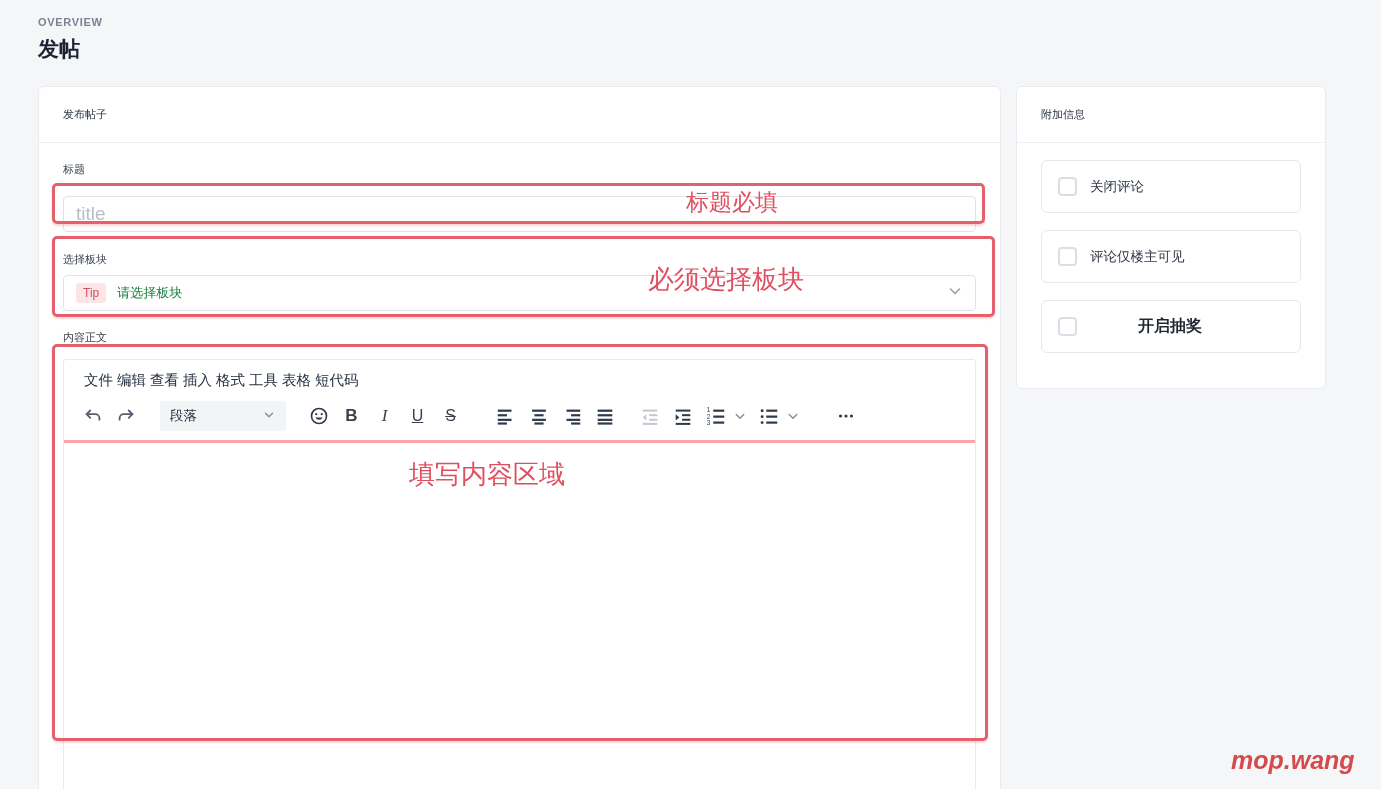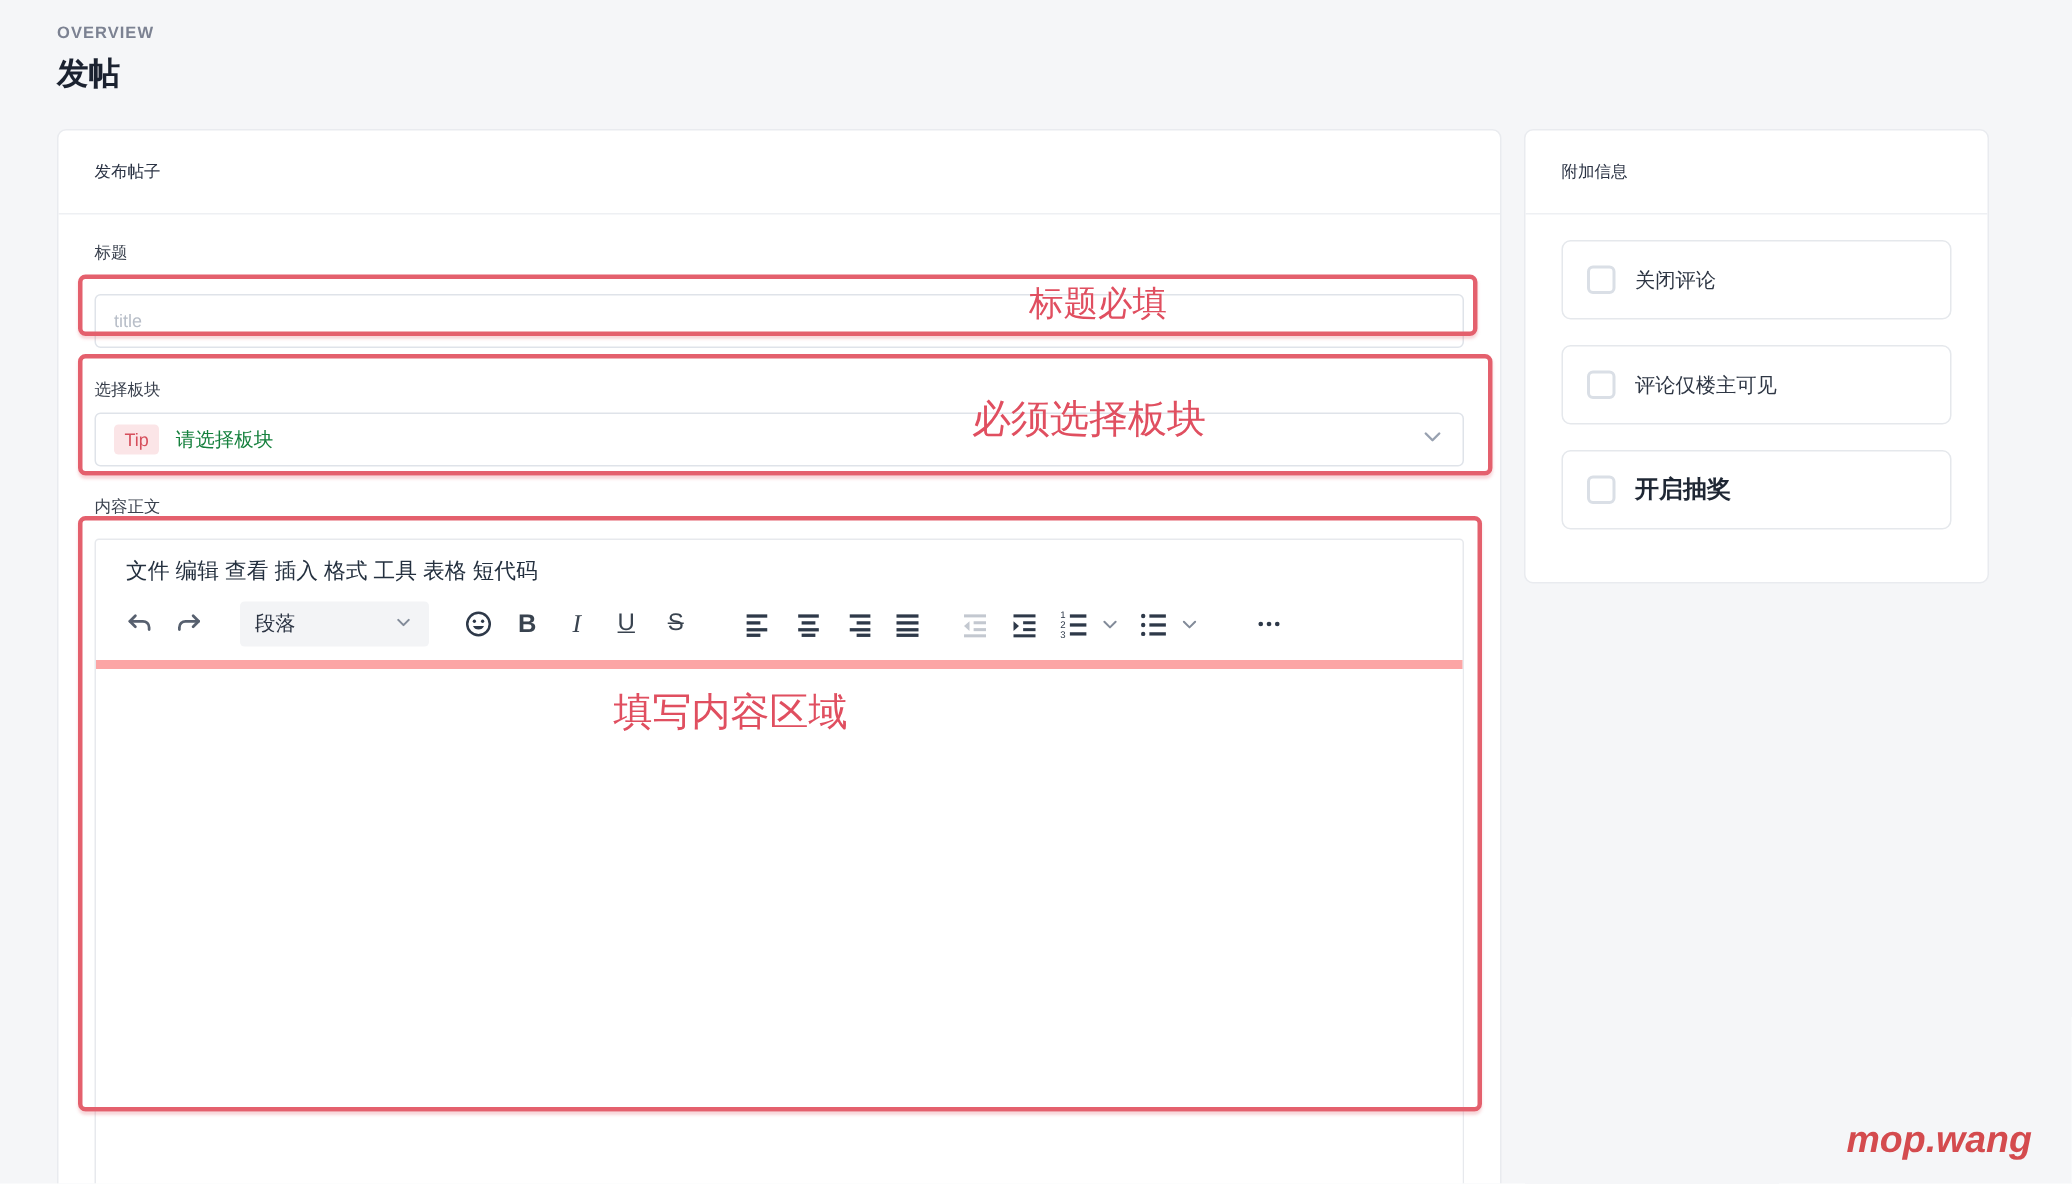--- a/index.html
+++ b/index.html
@@ -20,59 +20,59 @@
   .card-main { left:38px; top:86px; width:963px; height:720px; }
   .card-side { left:1016px; top:86px; width:310px; height:303px; }
   .card-header { height:56px; display:flex; align-items:center; padding:0 24px;
                  border-bottom:1px solid #eef0f3; font-size:11px; color:#2b3344; }
   .card-body { padding:16px 24px 24px; }
 
   
   .field-label { font-size:11px; color:#39404d; }
   .title-input {
     margin-top:19px; width:100%; height:36px; border:1px solid #dfe3e9; border-radius:4px;
-    padding:0 12px; font-size:12px; color:#2b3342; background:#fff; outline:none;
+    padding:0 12px; font-size:19px; color:#2b3342; background:#fff; outline:none;
     font-family:"Liberation Sans", sans-serif;
   }
   .title-input::placeholder { color:#b8bec8; }
   .board-label { display:block; margin-top:20px; }
   .board-select {
     margin-top:8px; width:100%; height:36px; border:1px solid #dfe3e9; border-radius:4px;
     display:flex; align-items:center; padding:0 12px; background:#fff; cursor:pointer;
   }
   .tip-badge { background:#fbe5e7; color:#d64f5c; font-size:12px; border-radius:3px;
                padding:3px 7px; margin-right:11px; }
   .board-placeholder { font-size:13px; color:#15803d; }
   .select-chevron { margin-left:auto; }
   .content-label { display:block; margin-top:19px; }
 
   
   .editor { margin-top:14px; border:1px solid #e7e9ed; border-radius:3px; background:#fff; }
   .editor-menubar { display:flex; gap:4px; padding:11px 20px 6px; font-size:14.5px; color:#24303f; }
   .menubar-item { cursor:pointer; }
-  .editor-toolbar { display:flex; align-items:flex-end; padding:5px 12px 9px; border-bottom:6px solid #fca5a5; }
+  .editor-toolbar { display:flex; align-items:flex-end; padding:5px 12px 9px; border-bottom:3px solid #fca5a5; }
   .tb-btn { width:33px; height:30px; display:flex; align-items:center; justify-content:center;
             cursor:pointer; border-radius:3px; color:#39434f; }
   .tb-btn svg { display:block; }
   .para-select { width:126px; height:30px; background:#f3f4f6; border-radius:3px; margin:0 16px 0 18px;
                  display:flex; align-items:center; padding:0 10px; font-size:13.5px; color:#2b3342; cursor:pointer; }
   .para-select .pchev { margin-left:auto; }
   .glyph-b { font-weight:bold; font-size:17px; }
   .glyph-i { font-style:italic; font-size:17px; font-family:"Liberation Serif", serif; }
   .glyph-u { text-decoration:underline; font-size:16px; }
   .glyph-s { text-decoration:line-through; font-size:16px; }
   .tb-split { width:16px; height:30px; display:flex; align-items:center; justify-content:center; cursor:pointer; margin-right:4px;}
   .ml22 { margin-left:22px; } .ml12 { margin-left:12px; } .ml24 { margin-left:24px; }
   .editor-content { height:400px; background:#fff; }
 
   
   .side-body { padding:17px 24px 24px; }
   .option-row { border:1px solid #e5e8ec; border-radius:6px; height:53px; display:flex;
                 align-items:center; padding:0 16px; margin-bottom:17px; cursor:pointer; background:#fff; }
-  .option-row:last-child { margin-bottom:0; }
+  .option-row:last-child { margin-bottom:0;gap:48px; }
   .checkbox { width:19px; height:19px; border:2px solid #dadfe6; border-radius:4px;
               margin-right:13px; background:#fff; flex:none; }
   .option-label { font-size:13.5px; color:#2e3644; }
   .option-label.bold { font-weight:bold; font-size:16px; color:#1f2734; }
 
   
   .anno-box { position:absolute; border:3px solid #e4606d; border-radius:5px;
               box-shadow:0 2px 2px rgba(228,96,109,.25); pointer-events:none; }
   .anno-box-title  { left:52px; top:183px; width:933px; height:41px; }
   .anno-box-board  { left:52px; top:236px; width:943px; height:81px; }

